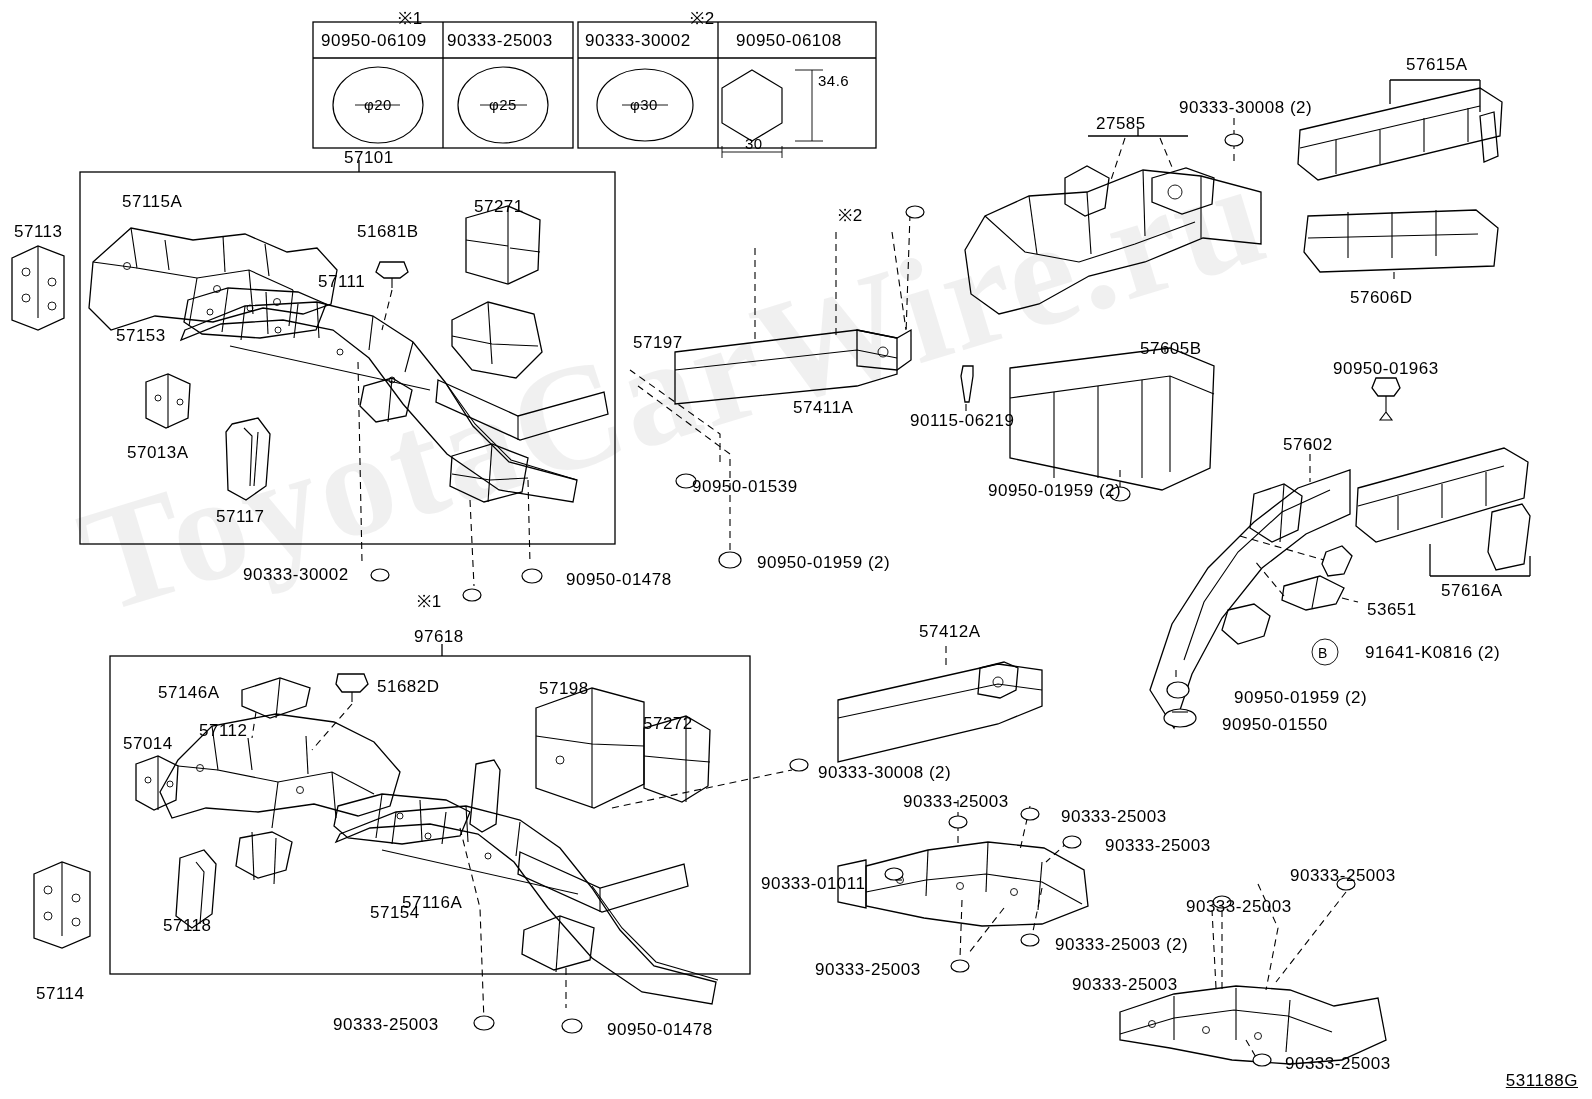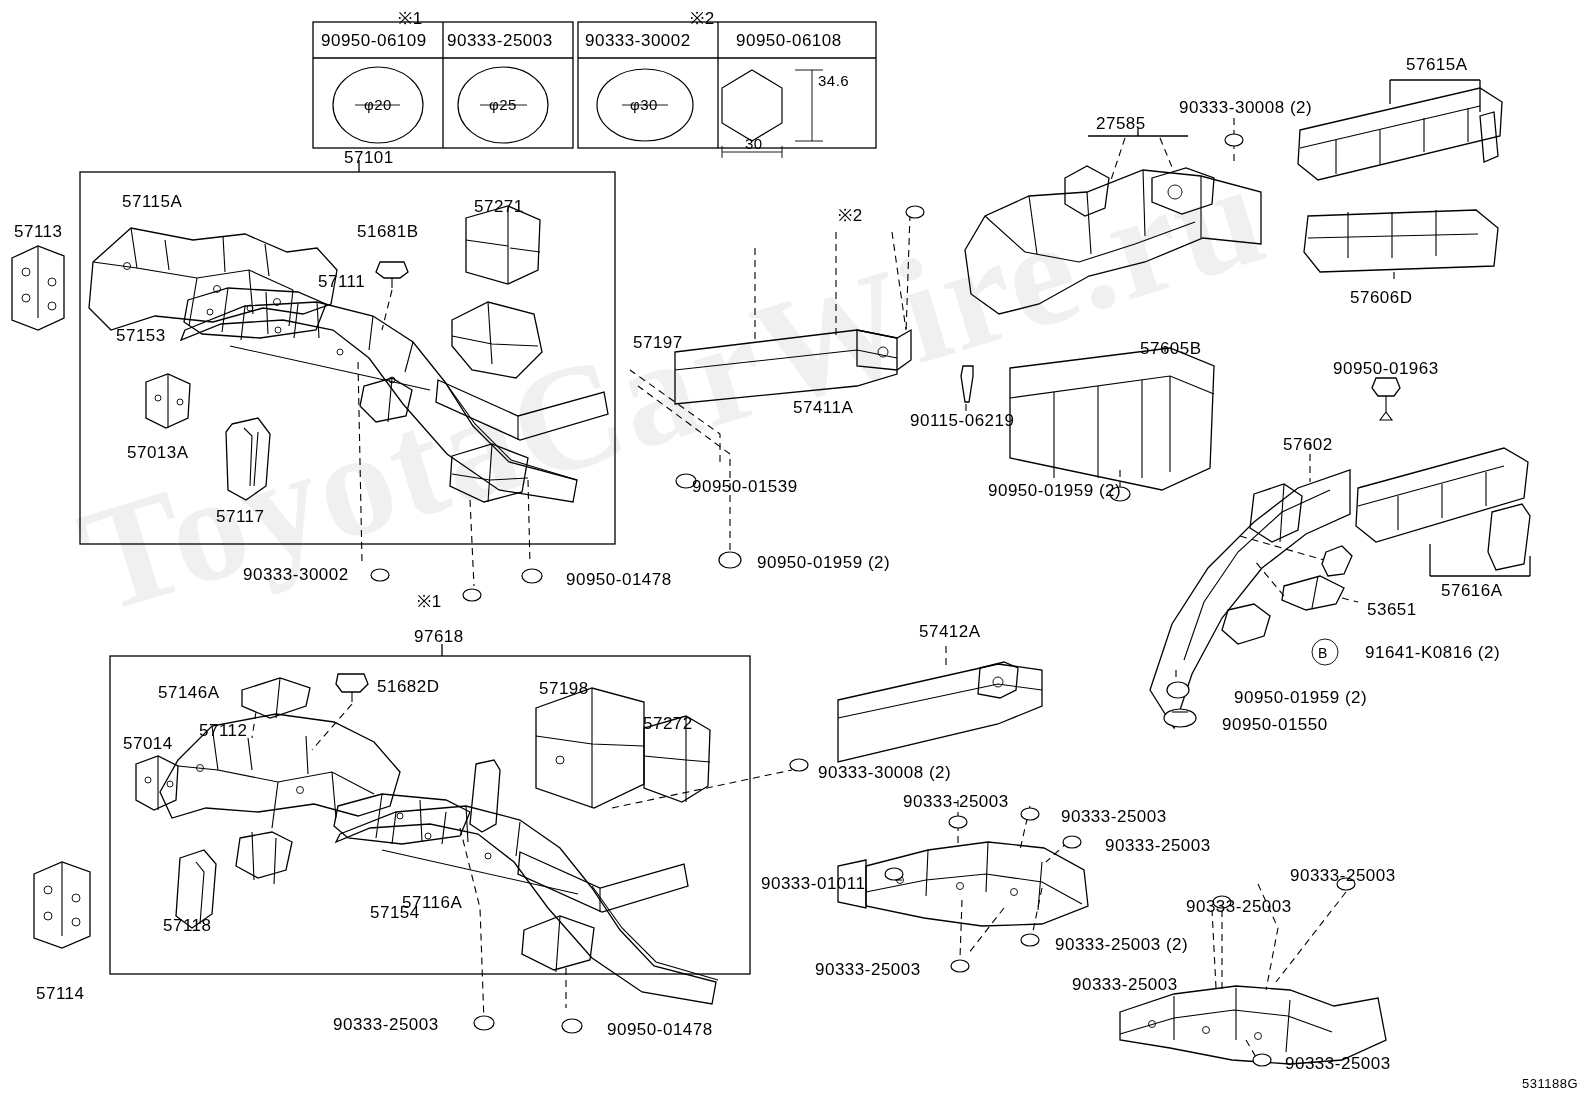--- a/index.html
+++ b/index.html
@@ -20,21 +20,21 @@
     font-size:150px;
     color:#000;
     opacity:0.055;
     transform:rotate(-17deg);
     font-family:"Liberation Serif", serif;
     font-weight:bold;
     letter-spacing:2px;
     pointer-events:none;
     white-space:nowrap;
   }
-  .code{position:absolute;right:14px;bottom:8px;font-size:13px;letter-spacing:0.5px;}
+  .code{position:absolute;right:14px;bottom:8px;font-size:17px;letter-spacing:0.5px;text-decoration:underline;}
   svg{position:absolute;left:0;top:0;}
   .ln{stroke:#000;fill:none;stroke-width:1.3;}
   .ln2{stroke:#000;fill:none;stroke-width:1.1;}
   .dsh{stroke:#000;fill:none;stroke-width:1.1;stroke-dasharray:7 5;}
   .thin{stroke:#000;fill:none;stroke-width:0.9;}
   .fillw{fill:#fff;stroke:#000;stroke-width:1.2;}
   .box{fill:none;stroke:#000;stroke-width:1.3;}
 </style>
 </head>
 <body>

